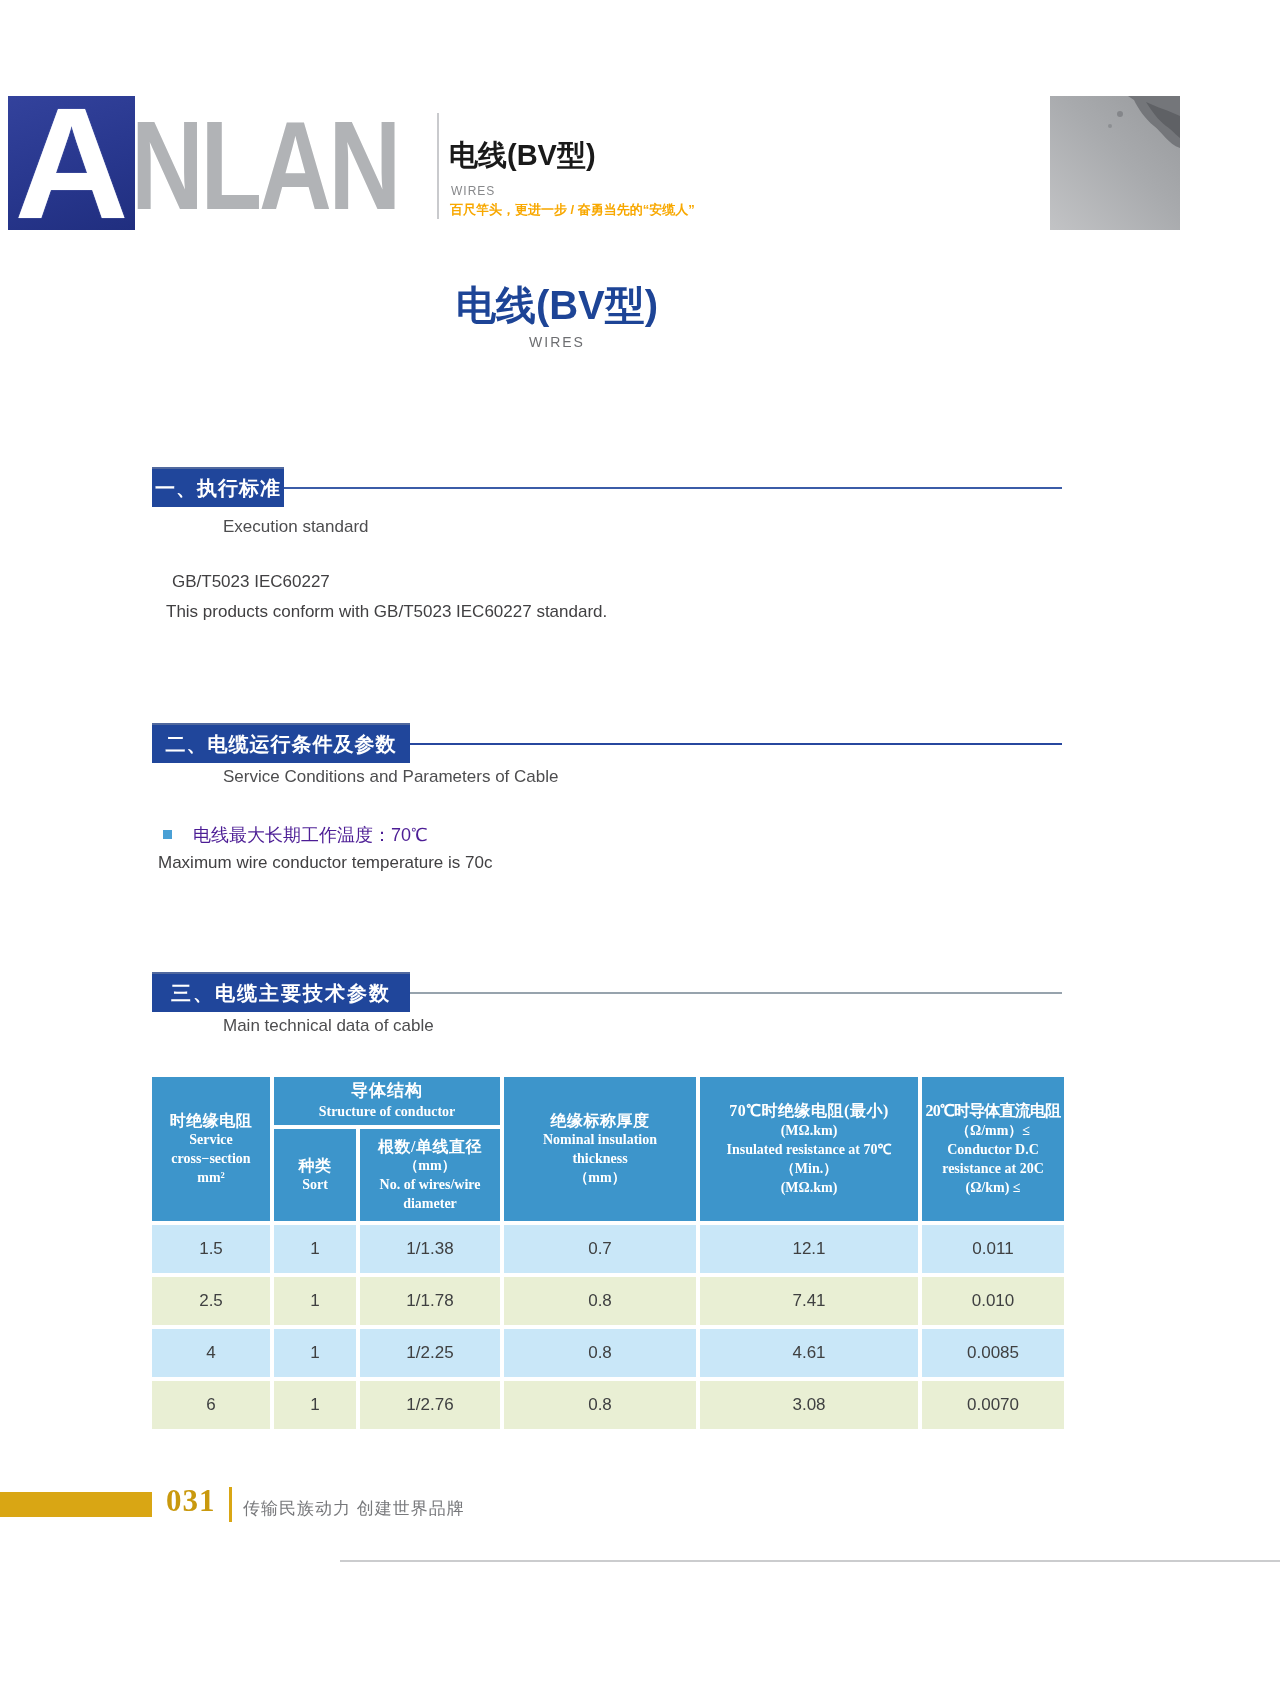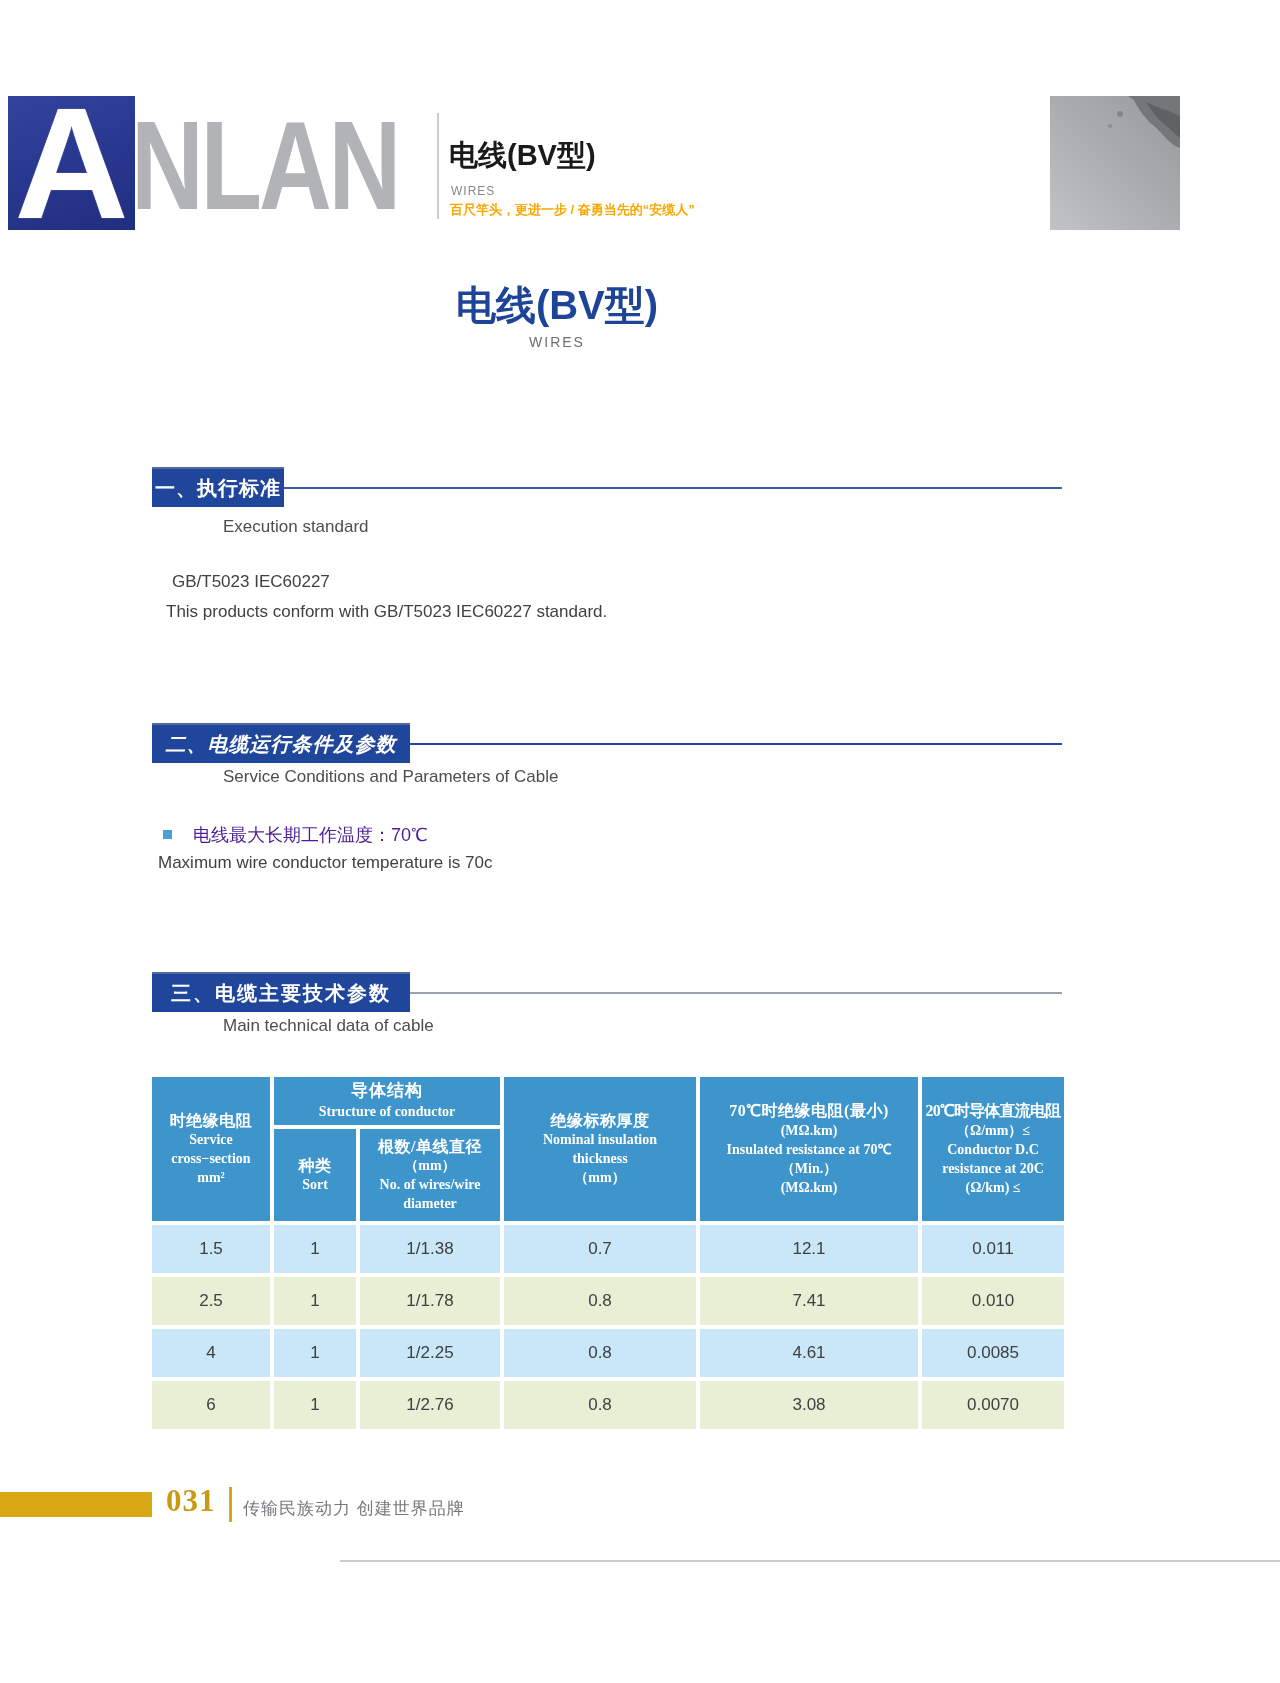--- a/index.html
+++ b/index.html
@@ -99,21 +99,21 @@
 
   <div class="doc-title">电线(BV型)</div>
   <div class="doc-sub">WIRES</div>
 
   <div class="sec-box" style="top:467px; width:132px;">一、执行标准</div>
   <div class="sec-line" style="left:284px; top:487px; width:778px; background:#3b5ca8;"></div>
   <div class="sec-sub" style="top:517px;">Execution standard</div>
   <div class="body-text" style="left:172px; top:572px;">GB/T5023  IEC60227</div>
   <div class="body-text" style="left:166px; top:602px;">This products conform with GB/T5023  IEC60227 standard.</div>
 
-  <div class="sec-box" style="top:723px; width:258px;font-style:italic;">二、电缆运行条件及参数</div>
+  <div class="sec-box" style="top:723px; width:258px;">二、电缆运行条件及参数</div>
   <div class="sec-line" style="left:410px; top:743px; width:652px; background:#27479e;"></div>
   <div class="sec-sub" style="top:767px;">Service Conditions and Parameters of Cable</div>
   <div class="bullet-sq"></div>
   <div class="bullet-zh">电线最大长期工作温度：70℃</div>
   <div class="body-text" style="left:158px; top:853px;">Maximum wire conductor temperature is 70c</div>
 
   <div class="sec-box" style="top:972px; width:258px; letter-spacing:2px;">三、电缆主要技术参数</div>
   <div class="sec-line" style="left:410px; top:992px; width:652px; background:#97a3ad;"></div>
   <div class="sec-sub" style="top:1016px;">Main technical data of cable</div>
 

